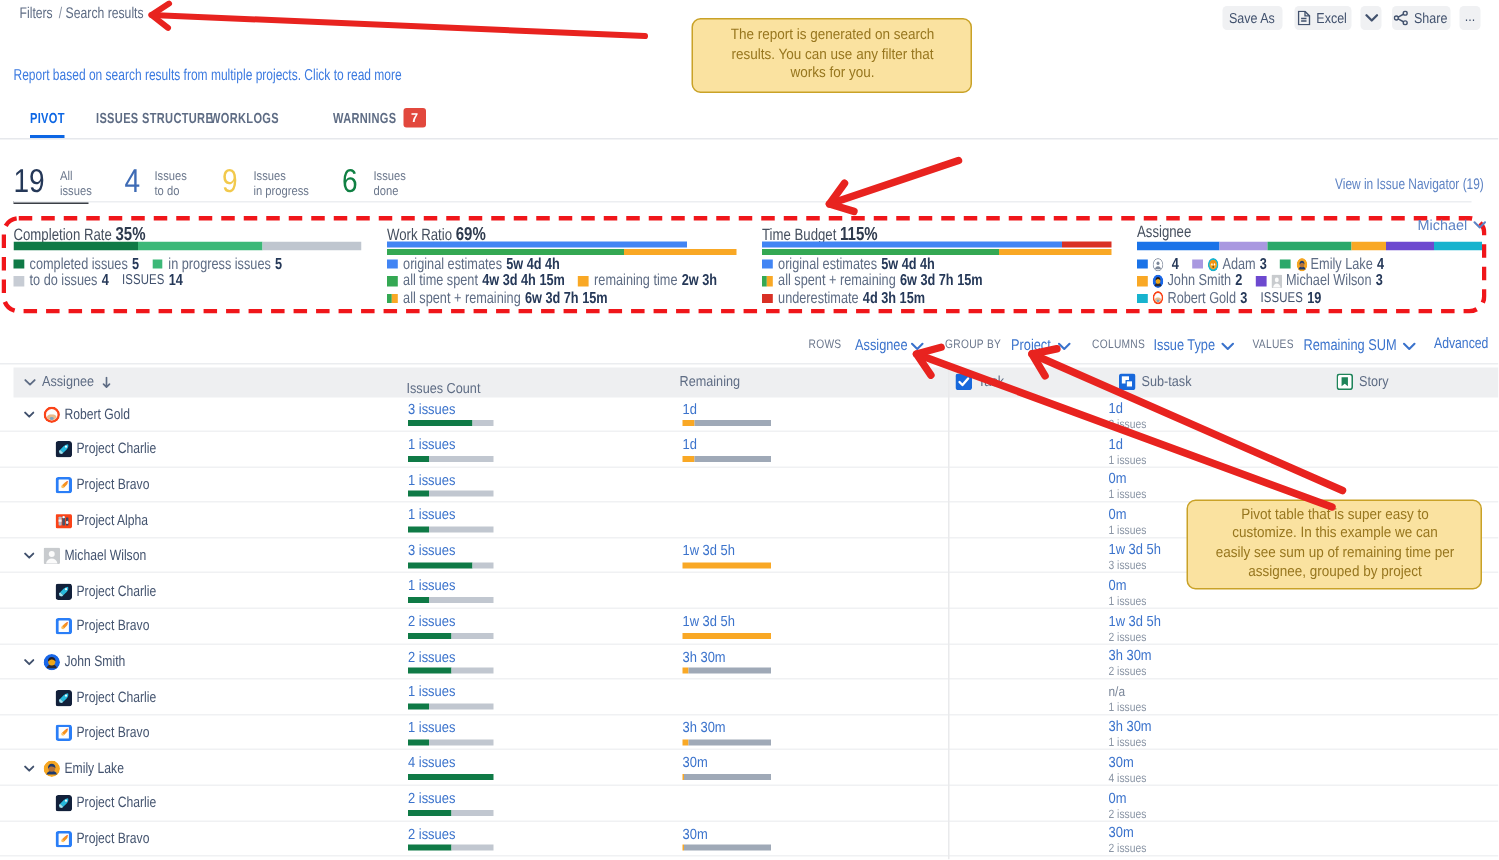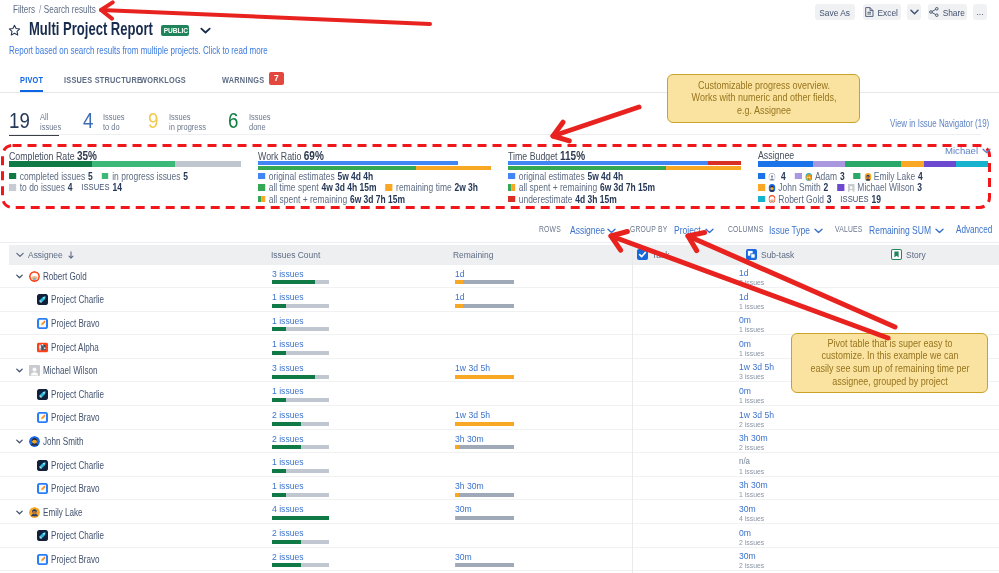--- a/index.html
+++ b/index.html
@@ -177,34 +177,20 @@
             <path d="M3.1 4.4l3.5-1.9M3.1 5.6l3.5 1.9" stroke="#42526e" stroke-width=".95"></path>
           </svg>
         </span>
       <span class="lb">Share</span>
     </button>
     <button class="btn" style="left:973px;width:14px">
       <span class="lb" style="line-height:6px">...</span>
     </button>
   </div>
 
-  <div class="titlerow">
-    <span style="margin-top:1px">
-        <svg class="star" viewBox="0 0 16 16">
-          <path d="M8 1.5l1.95 4.1 4.5.55-3.35 3.05.92 4.45L8 11.4 3.98 13.65l.92-4.45L1.55 6.15l4.5-.55z" fill="none" stroke="#1f3352" stroke-width="1.25" stroke-linejoin="round" stroke-linecap="round"></path>
-        </svg>
-      </span>
-    <span class="titlew"><span class="title">Multi Project Report</span></span>
-    <span class="badge-public"><span>PUBLIC</span></span>
-    <span style="margin-left:3px">
-        <svg class="chev-title" width="11" height="7" viewBox="0 0 11 7">
-          <path d="M1.3 1.6L5.5 5.5 9.7 1.6" fill="none" stroke="#172b4d" stroke-width="1.8" stroke-linecap="round" stroke-linejoin="round"></path>
-        </svg>
-      </span>
-  </div>
   <div class="subtitle">Report based on search results from multiple projects. Click to read more</div>
 
   <div class="tabs" id="tabbar">
       <div class="tab active" style="position: absolute; left: 20px; top: 0px; width: 23px;">
         <span>PIVOT</span>
       </div>
       <div class="tab" style="position: absolute; left: 64px; top: 0px; width: 78px;">
         <span>ISSUES STRUCTURE</span>
       </div>
       <div class="tab" style="position: absolute; left: 156px; top: 0px; width: 45px; justify-content: flex-end;">
@@ -506,21 +492,21 @@
               <path d="M1 1.2L4.5 4.6 8 1.2" fill="none" stroke="#5e6c84" stroke-width="1.4" stroke-linecap="round" stroke-linejoin="round"></path>
             </svg>
           </span>
           <span class="thlabel">Assignee</span>
           <span style="margin-left:1px;display:flex">
             <svg width="6" height="8" viewBox="0 0 6 8">
               <path d="M3 .7v6.2M1 5.1L3 7.1 5 5.1" fill="none" stroke="#5e6c84" stroke-width="1.1" stroke-linecap="round" stroke-linejoin="round"></path>
             </svg>
           </span>
         </div>
-        <div style="left: 262px;">
+        <div style="left: 262px; align-items: flex-end;">
           <span class="thlabel">Issues Count</span>
         </div>
         <div style="left: 444px;">
           <span class="thlabel">Remaining</span>
         </div>
         <div style="left: 628px;">
           <span class="colheadicon">
             <svg width="11" height="11" viewBox="0 0 14 14">
               <rect width="14" height="14" rx="2.4" fill="#1868db"></rect>
               <path d="M3.4 7.2l2.5 2.6 4.8-5.5" fill="none" stroke="#fff" stroke-width="2" stroke-linecap="round" stroke-linejoin="round"></path>
@@ -924,22 +910,22 @@
       <path d="M430 24L101 10" stroke="#e8231f" stroke-width="4" stroke-linecap="round" fill="none"></path>
       <path d="M112.7 2.4L101 10L112.0 18.6" stroke="#e8231f" stroke-width="4" stroke-linecap="round" stroke-linejoin="round" fill="none"></path>
       <path d="M639 107L553 136" stroke="#e8231f" stroke-width="5" stroke-linecap="round" fill="none"></path>
       <path d="M563.0 122.2L553 136L569.3 140.9" stroke="#e8231f" stroke-width="5" stroke-linecap="round" stroke-linejoin="round" fill="none"></path>
       <path d="M888 338L611 236" stroke="#e8231f" stroke-width="5" stroke-linecap="round" fill="none"></path>
       <path d="M627.4 231.5L611 236L620.6 250.1" stroke="#e8231f" stroke-width="5" stroke-linecap="round" stroke-linejoin="round" fill="none"></path>
       <path d="M895 327L688 236" stroke="#e8231f" stroke-width="5" stroke-linecap="round" fill="none"></path>
       <path d="M704.6 232.5L688 236L696.7 250.6" stroke="#e8231f" stroke-width="5" stroke-linecap="round" stroke-linejoin="round" fill="none"></path>
     </svg>
 
-  <div class="tip" style="left:667px;top:74px;width:193px;height:49px">
-      <span style="width:176px">Customizable progress overview. Works with numeric and other fields, e.g. Assignee</span>
+  <div class="tip" style="left:461px;top:12px;width:187px;height:50px">
+      <span style="width:172px">The report is generated on search results. You can use any filter that works for you.</span>
     </div>
   <div class="tip" style="left:791px;top:333px;width:197px;height:60px">
       <span style="width:178px">Pivot table that is super easy to customize. In this example we can easily see sum up of remaining time per assignee, grouped by project</span>
     </div>
 
 <div class="progsel">
       <span>Michael</span>
       <span style="margin-left:4px;display:inline-block;vertical-align:-1px"><svg width="9" height="6" viewBox="0 0 9 6">
           <path d="M1 1.2L4.5 4.6 8 1.2" fill="none" stroke="#5e83c4" stroke-width="1.4" stroke-linecap="round" stroke-linejoin="round"></path>
         </svg></span>

